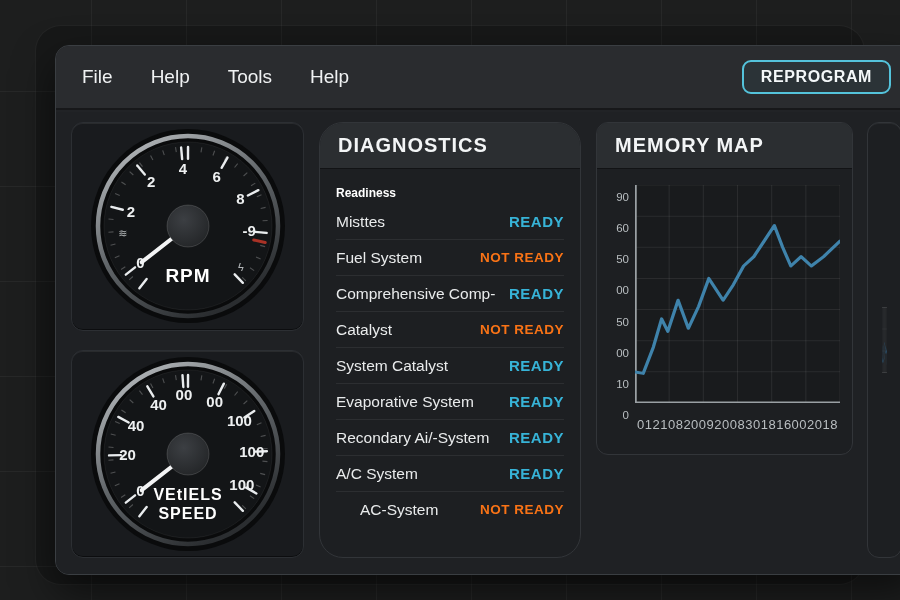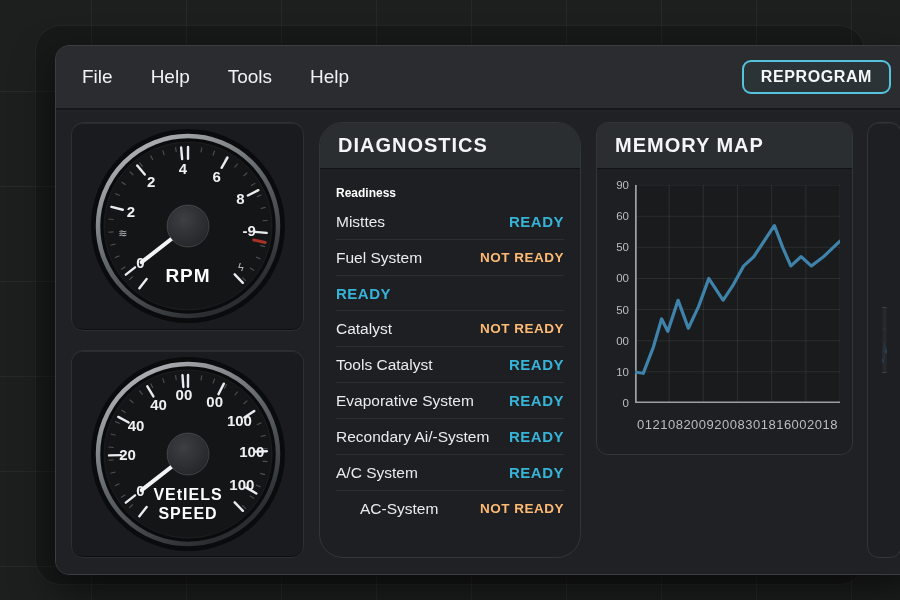--- a/index.html
+++ b/index.html
@@ -61,25 +61,25 @@
   }
   .diag-body { padding:10px 16px 0; }
   .readiness-title { font-weight:700; font-size:12px; color:#ffffff; margin:7px 0 4px; }
   .diag-row {
     display:flex; justify-content:space-between; align-items:center;
     padding:8.5px 0; border-bottom:1px solid rgba(255,255,255,0.07);
   }
   .diag-row:last-child { border-bottom:none;margin-left:24px; }
   .diag-label { font-size:15.5px; color:#e9ebec; white-space:nowrap; }
   .diag-status { font-size:15px; font-weight:700; color:#37b3d7; letter-spacing:0.5px; white-space:nowrap; }
-  .diag-row.not-ready .diag-status { font-size:13.5px; color:#fdba74;padding-left:27px; }
+  .diag-row.not-ready .diag-status { font-size:13.5px; color:#f97316;padding-left:27px; }
   .col-right { flex:1; display:flex; flex-direction:row; gap:14px; }
   .panel-mem { height:333px; }
   .mem-body { flex:1; display:flex; padding:16px 12px 6px 8px; }
-  .y-axis { width:30px; position:relative; height:218px; flex:none; }
+  .y-axis { width:30px; position:relative; height:218px; flex:none;margin-top:12px; }
   .y-axis span {
     position:absolute; right:6px; transform:translateY(-50%);
     font-size:11.5px; color:#b9bec1;
   }
   .plot-wrap { flex:1; display:flex; flex-direction:column; }
   .plot { height:218px; background:#191b1d; }
   .plot svg { display:block; width:100%; height:100%; }
   .x-axis { display:flex; justify-content:space-between; padding:6px 2px 0 2px; }
   .x-axis span { font-size:13px; color:#b9bec1; letter-spacing:0.5px;margin-top:8px; }
   .panel-spark { flex:1; padding:11px 14px; justify-content:center; }
@@ -256,28 +256,29 @@
         <div class="readiness-title">Readiness</div>
         <div class="diag-row">
             <span class="diag-label">Misttes</span>
             <span class="diag-status">READY</span>
           </div>
         <div class="diag-row not-ready">
             <span class="diag-label">Fuel System</span>
             <span class="diag-status">NOT READY</span>
           </div>
         <div class="diag-row">
+            <span class="diag-label">Comprehensive Comp-</span>
             <span class="diag-status">READY</span>
           </div>
         <div class="diag-row not-ready">
             <span class="diag-label">Catalyst</span>
             <span class="diag-status">NOT READY</span>
           </div>
         <div class="diag-row">
-            <span class="diag-label">Tools Catalyst</span>
+            <span class="diag-label">System Catalyst</span>
             <span class="diag-status">READY</span>
           </div>
         <div class="diag-row">
             <span class="diag-label">Evaporative System</span>
             <span class="diag-status">READY</span>
           </div>
         <div class="diag-row">
             <span class="diag-label">Recondary Ai/-System</span>
             <span class="diag-status">READY</span>
           </div>

